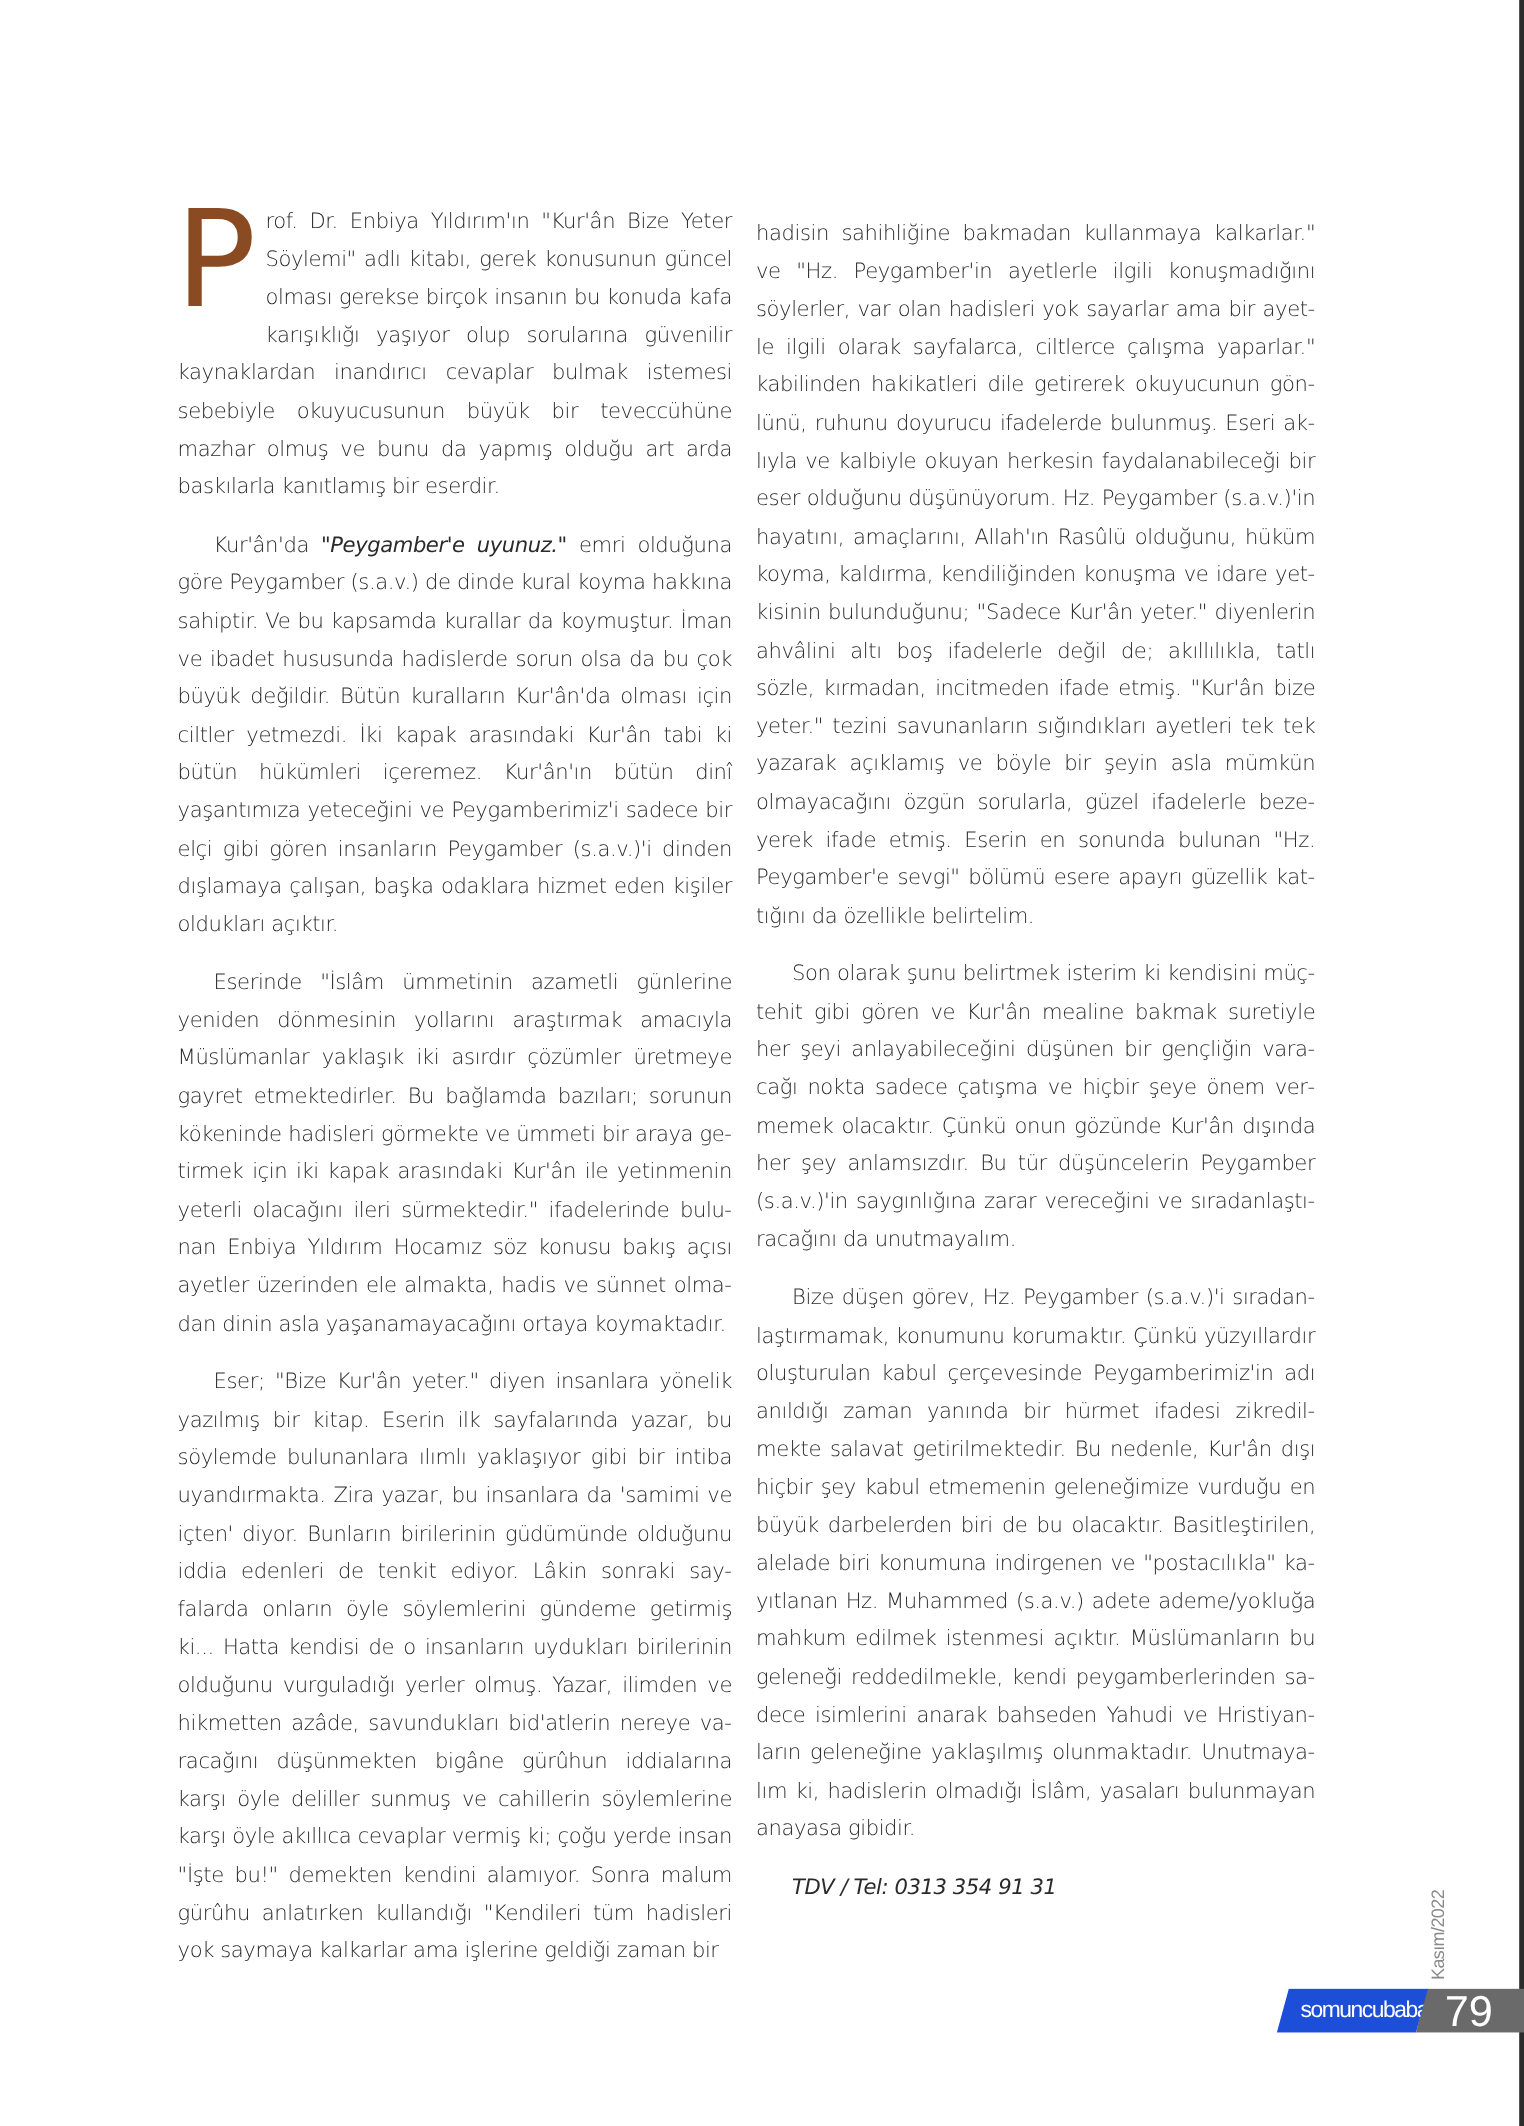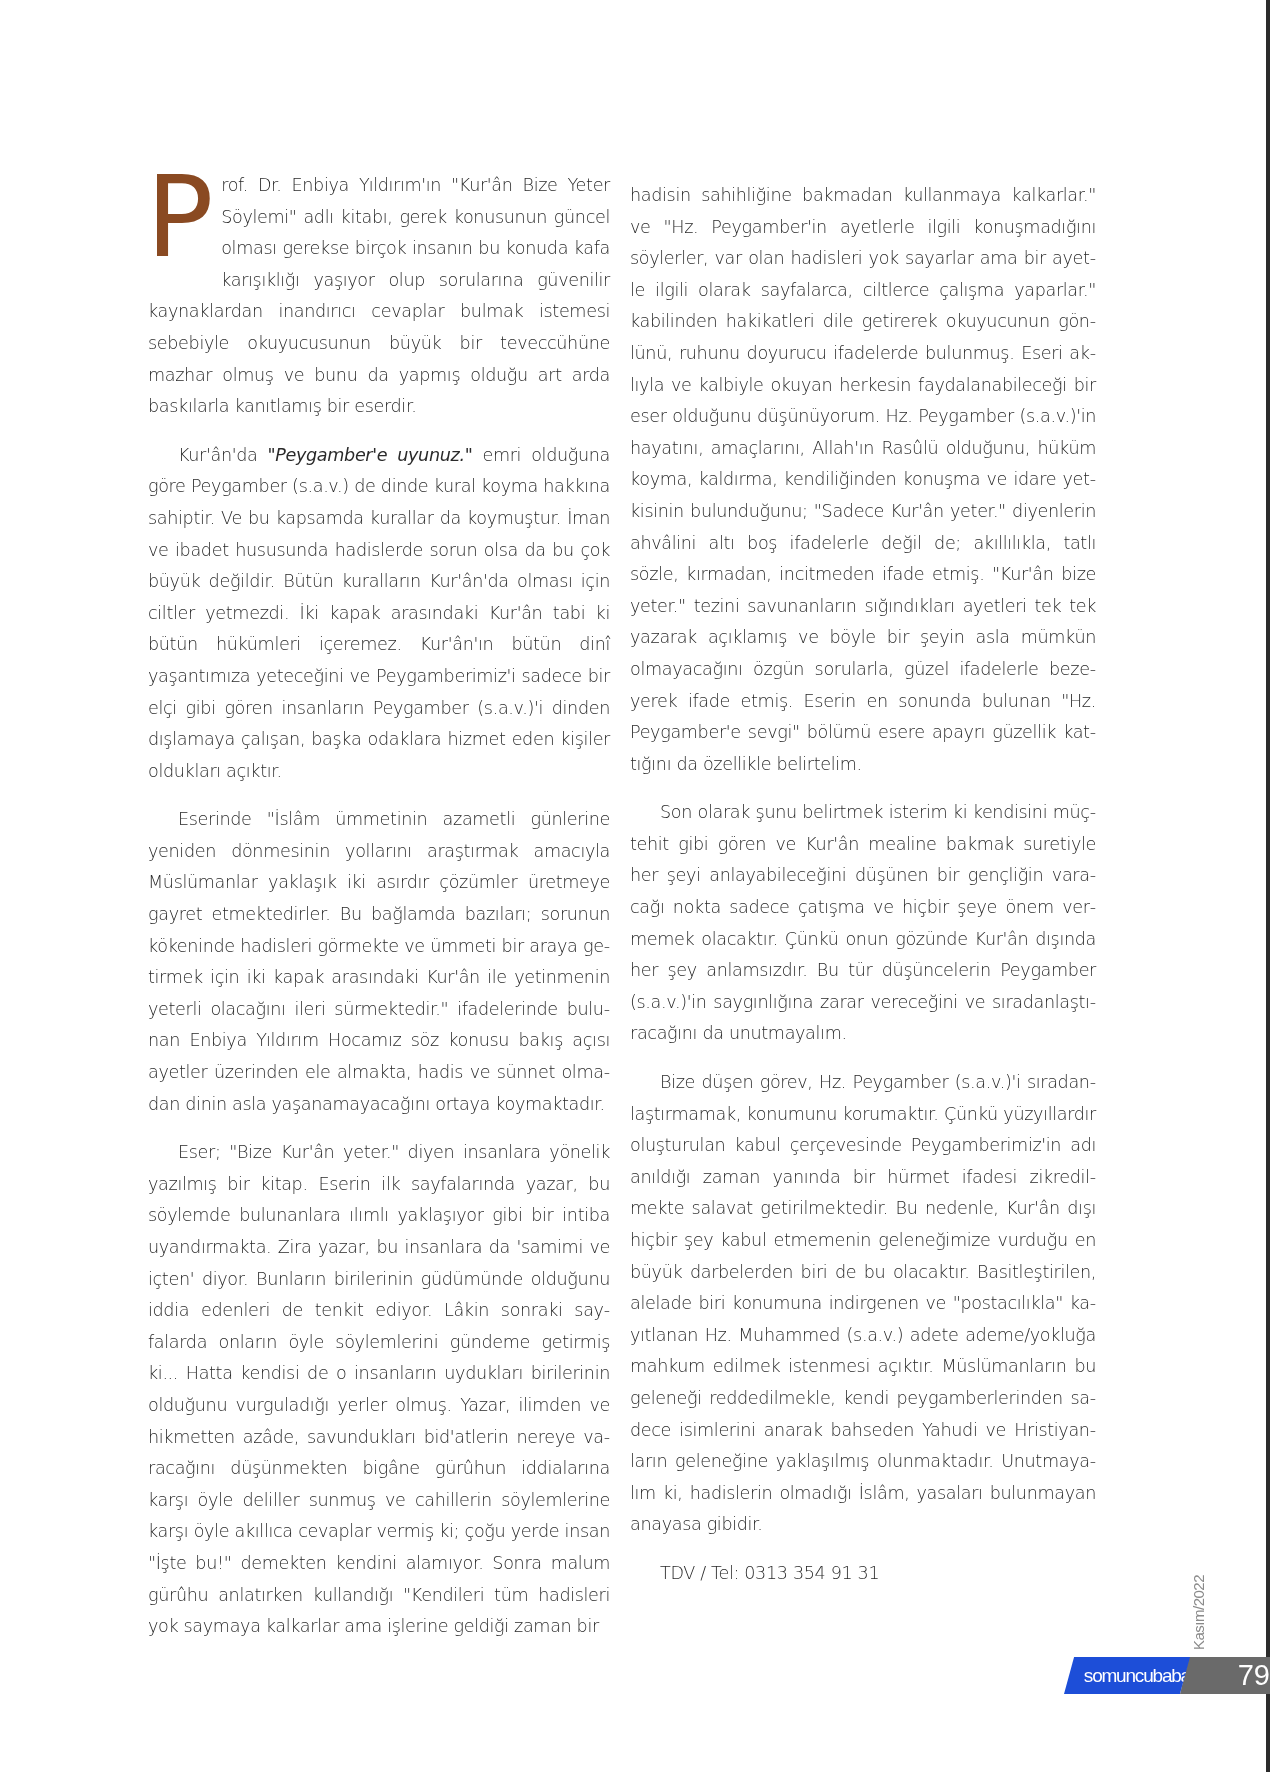--- a/index.html
+++ b/index.html
@@ -19,32 +19,32 @@
   .col-left { left: 148px; width: 462px; }
   .col-right { left: 630px; width: 466px; top: 168px; margin-top: 12px; }
   .column p { margin: 0 0 17px 0; text-indent: 30px; }
   .column p.first { text-indent: 0; }
   .column p.cont { text-indent: 0; }
   .dropcap {
     float: left; font-size: 112px; line-height: 86px; color: #8a4a22;
     margin: 4px 8px 0 -2px; font-weight: 400; font-family: "DejaVu Sans", sans-serif;
     height: 92px;
   }
-  .signature { text-indent: 30px !important; margin-top: 8px !important; }
+  .signature { text-indent: 30px !important; margin-top: 8px !important; font-style: italic; }
   .footer-badge { position: absolute; left: 1064px; top: 1657px; height: 37px; width: 206px; }
   .badge-blue {
     position: absolute; left: 0; top: 0; width: 126px; height: 37px; background: #1d4ed8;
     clip-path: polygon(8% 0, 100% 0, 92% 100%, 0 100%);
     color: #fff; font-size: 19px; line-height: 37px; text-align: right;
     font-family: "Liberation Sans", sans-serif; letter-spacing: -1.2px;
   }
   .badge-gray {
     position: absolute; left: 116px; top: 0; width: 90px; height: 37px; background: #6a6a6a;
     clip-path: polygon(10% 0, 100% 0, 100% 100%, 0 100%);
-    color: #fff; font-size: 29px; line-height: 37px; text-align: right; padding-left: 24px; box-sizing: border-box;
+    color: #fff; font-size: 36px; line-height: 37px; text-align: left; padding-left: 24px; box-sizing: border-box;
     font-family: "Liberation Sans", sans-serif;
   }
   .issue-date {
     position: absolute; left: 1190px; top: 1650px;
     transform: rotate(-90deg); transform-origin: left top;
     font-size: 15px; color: #8a8a8a; font-family: "Liberation Sans", sans-serif; letter-spacing: -0.5px;
     white-space: nowrap;
   }
 </style>
 </head>

